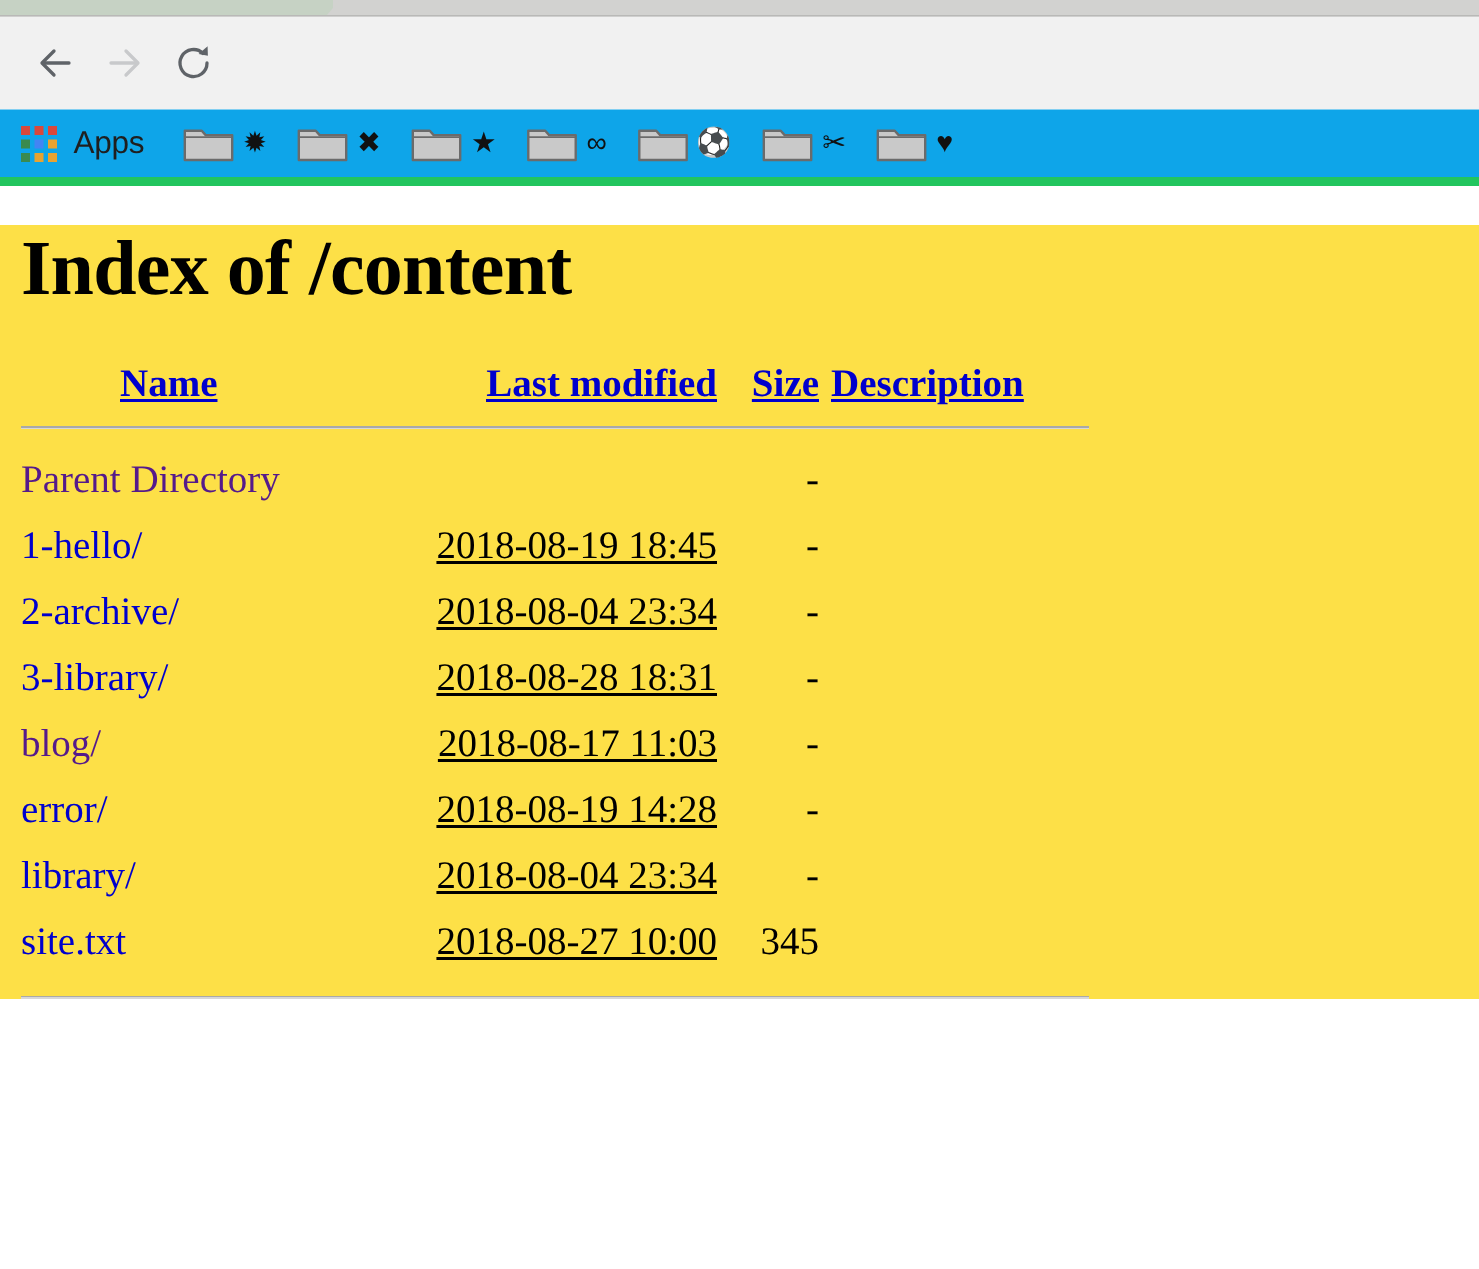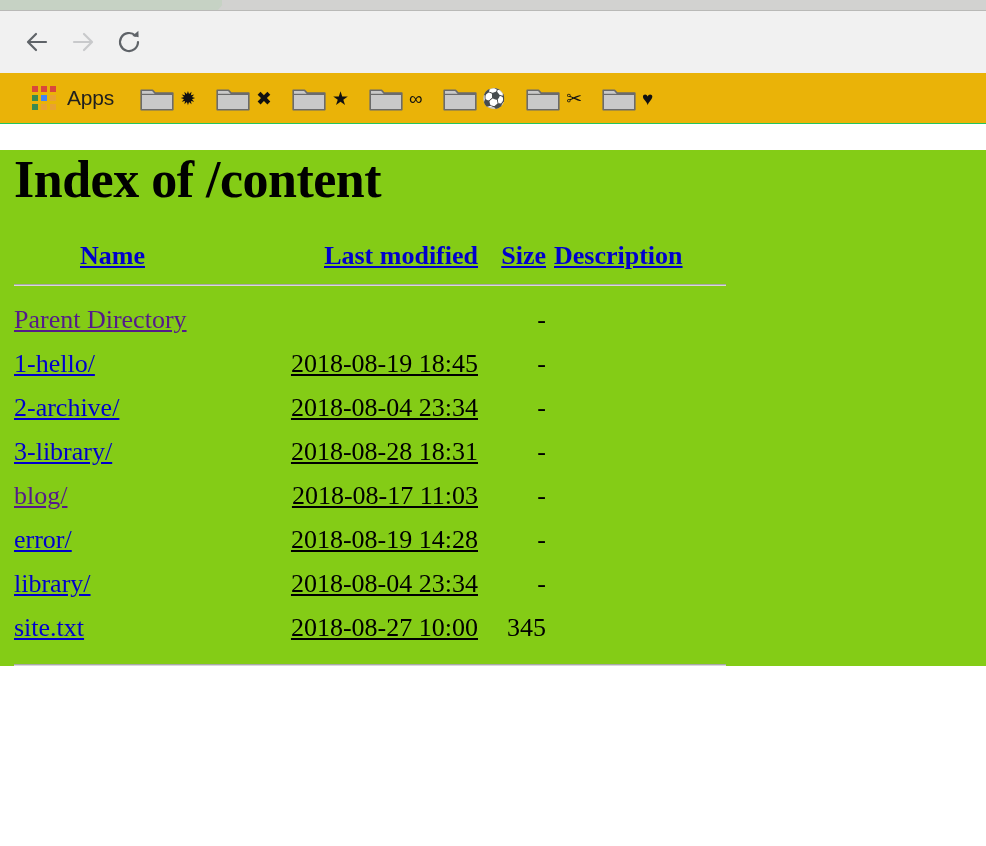--- a/index.html
+++ b/index.html
@@ -60,24 +60,24 @@
     width:1px; height:26px; background:#c8c8c8;
     margin:0 14px; flex:none;
   }
   .url { font-size:24px; white-space:nowrap; letter-spacing:-0.3px; }
   .url .scheme { color:#2f7c31; }
   .url .host   { color:#1a1a1a; }
   .url .path   { color:#8b8b8b; }
 
   
   .bookmarks {
-    height:51px; background:#eab308;
-    border-bottom:1px solid #22c55e;
+    height:51px; background:#0ea5e9;
+    border-bottom:6px solid #22c55e;
     display:flex; align-items:center;
-    padding-left:32px; box-sizing:border-box;
+    padding-left:14px; box-sizing:border-box;
   }
   .apps-item { display:flex; align-items:center; margin-right:26px; cursor:default; }
   .apps-grid {
     display:grid;
     grid-template-columns:repeat(3,6px);
     grid-template-rows:repeat(3,6px);
     gap:3px; margin-right:11px;
   }
   .apps-grid i { display:block; width:6px; height:6px; }
   .apps-label { font-size:21px; color:#1f1f1f; letter-spacing:-0.2px; }
@@ -86,21 +86,21 @@
     display:flex; align-items:center;
     margin-right:20px; cursor:default;
   }
   .bm .folder { margin-right:6px; display:flex; align-items:center; }
   .bm .glyph {
     font-size:19px; color:#111; line-height:1;
     display:inline-block;
   }
 
   
-  .page { padding:0 0 0 14px; background:#84cc16; }
+  .page { padding:0 0 0 14px; background:#fde047; }
   h1.idx {
     font-family:"Liberation Serif", serif;
     font-weight:bold; font-size:52px;
     margin:26px 0 0 0; padding:0;
     color:#000; letter-spacing:-0.5px;
   }
 
   .listing {
     font-family:"Liberation Serif", serif;
     font-size:26px;
@@ -127,21 +127,21 @@
 
   tr.rule td { padding:0 !important; }
   .hr {
     height:2px; width:712px;
     background:linear-gradient(to bottom,#a9a9a9 0,#a9a9a9 1px,#d8d8d8 1px,#d8d8d8 2px);
     margin:11px 0 12px 0;
   }
   .hr.bottom { margin:14px 0 0 0; }
 
   tr.entry td { height:44px; vertical-align:middle; }
-  .lnk { color:#0000cd; text-decoration:underline; cursor:pointer; white-space:nowrap; }
+  .lnk { color:#0000cd; cursor:pointer; white-space:nowrap; }
   .lnk.visited { color:#551a8b; }
   .mod, .size { color:#000; white-space:nowrap; }
 </style>
 </head>
 <body>
 
 <div class="tabstrip">
   <div class="tab-active"></div>
   <div class="tab-slant"></div>
 </div>

